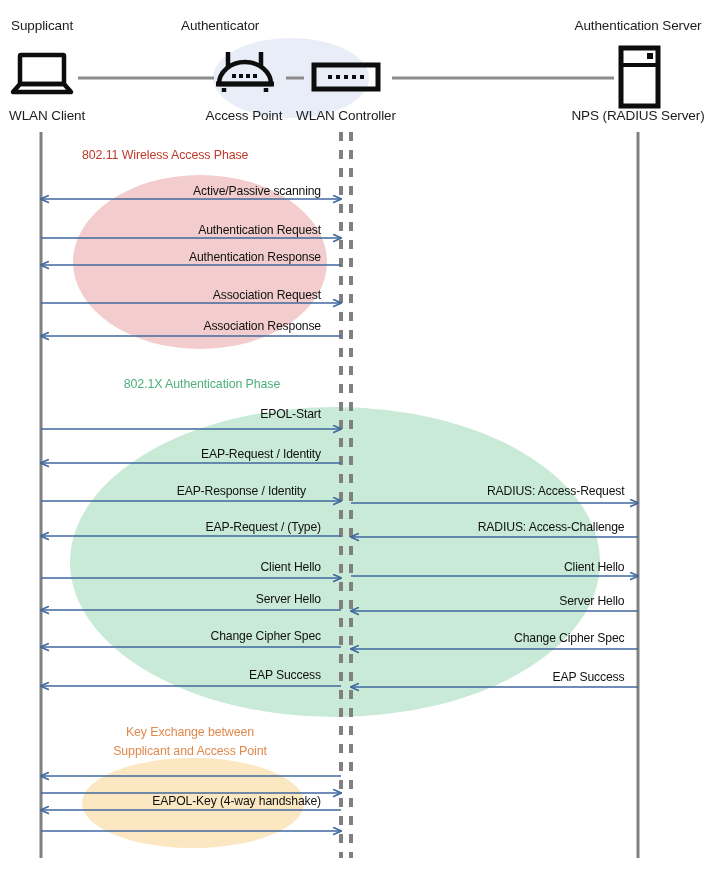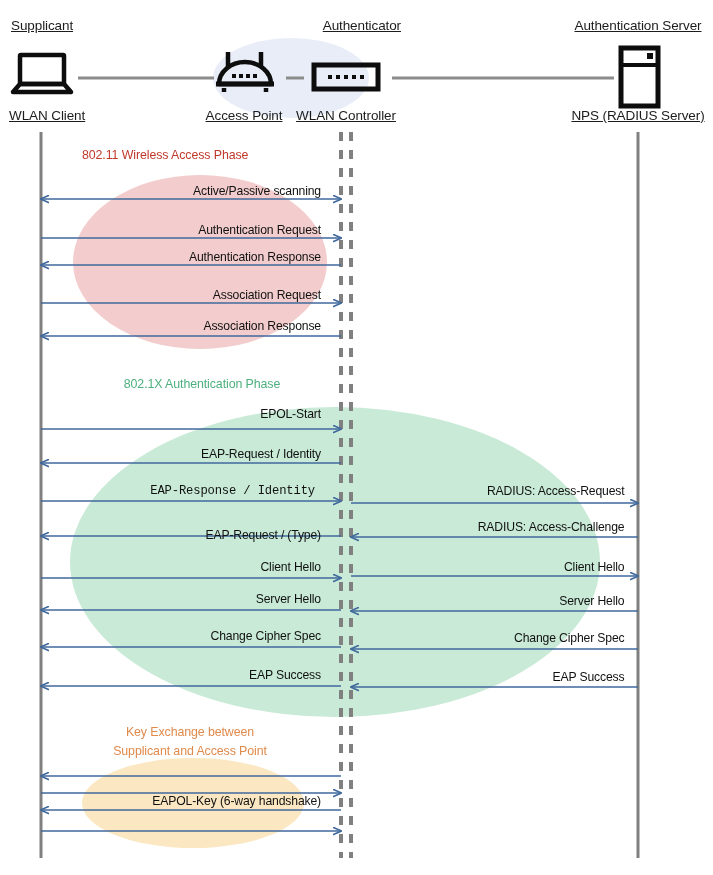--- a/index.html
+++ b/index.html
@@ -6,21 +6,20 @@
   body{
     width:713px;height:875px;position:relative;overflow:hidden;
     font-family:"Liberation Sans", sans-serif;
     color:#1a1a1a;
   }
   #stage{position:absolute;left:0;top:0;width:713px;height:875px;}
   svg.layer{position:absolute;left:0;top:0;width:713px;height:875px;}
   .hdr{
     position:absolute;font-size:13.5px;color:#1c1c1c;white-space:nowrap;
     letter-spacing:-0.1px;
-    text-decoration:underline;
   }
   .msg{
     position:absolute;font-size:12.2px;color:#111111;white-space:nowrap;
     text-align:right;letter-spacing:-0.15px;
   }
   .phase{
     position:absolute;font-size:12.4px;white-space:nowrap;text-align:center;
     letter-spacing:-0.1px;
   }
   .phase.two-line{white-space:normal;line-height:1.5;}
@@ -122,45 +121,45 @@
         <line x1="351" x2="638" y1="576" y2="576" stroke="#41699c" stroke-width="1.7" marker-end="url(#ahR)"></line>
         <line x1="351" x2="638" y1="611" y2="611" stroke="#41699c" stroke-width="1.7" marker-start="url(#ahL)"></line>
         <line x1="351" x2="638" y1="649" y2="649" stroke="#41699c" stroke-width="1.7" marker-start="url(#ahL)"></line>
         <line x1="351" x2="638" y1="687" y2="687" stroke="#41699c" stroke-width="1.7" marker-start="url(#ahL)"></line>
       </g>
   </svg>
 
   <div id="text-layer">
       <div class="hdr" style="left: 0px; top: 18px; width: 200px; text-align: left; padding-left: 11px;">Supplicant</div>
       <div class="hdr" style="left: 0px; top: 108px; width: 200px; text-align: left; padding-left: 9px;">WLAN Client</div>
-      <div class="hdr" style="left: 181px; top: 18px; width: 220px; text-align: right;">Authenticator</div>
+      <div class="hdr" style="left: 181px; top: 18px; width: 220px; text-align: left;">Authenticator</div>
       <div class="hdr" style="left: 134px; top: 108px; width: 220px; text-align: center;">Access Point</div>
       <div class="hdr" style="left: 236px; top: 108px; width: 220px; text-align: center;">WLAN Controller</div>
       <div class="hdr" style="left: 528px; top: 18px; width: 220px; text-align: center;">Authentication Server</div>
       <div class="hdr" style="left: 528px; top: 108px; width: 220px; text-align: center;">NPS (RADIUS Server)</div>
       <div class="phase" style="left: 82px; top: 148px; width: 220px; color: rgb(192, 57, 43); text-align: left;">802.11 Wireless Access Phase</div>
       <div class="phase" style="left: 92px; top: 377px; width: 220px; color: rgb(76, 175, 125); ">802.1X Authentication Phase</div>
       <div class="phase two-line" style="left: 90px; top: 723px; width: 200px; color: rgb(224, 138, 76); text-align: center;">
         <div>Key Exchange between</div>
         <div>Supplicant and Access Point</div>
       </div>
       <div class="msg" style="left: 61px; top: 184px; width: 260px;">Active/Passive scanning</div>
       <div class="msg" style="left: 61px; top: 223px; width: 260px;">Authentication Request</div>
       <div class="msg" style="left: 61px; top: 250px; width: 260px;">Authentication Response</div>
       <div class="msg" style="left: 61px; top: 288px; width: 260px;">Association Request</div>
       <div class="msg" style="left: 61px; top: 319px; width: 260px;">Association Response</div>
       <div class="msg" style="left: 61px; top: 407px; width: 260px;">EPOL-Start</div>
       <div class="msg" style="left: 61px; top: 447px; width: 260px;">EAP-Request / Identity</div>
-      <div class="msg" style="left: 55px; top: 484px; width: 260px; font-family: Liberation Mono, monospace;">EAP-Response / Identity</div>
-      <div class="msg" style="left: 61px; top: 520px; width: 260px; margin-top: 8px;">EAP-Request / (Type)</div>
+      <div class="msg" style="left: 46px; top: 484px; width: 260px;">EAP-Response / Identity</div>
+      <div class="msg" style="left: 61px; top: 520px; width: 260px;">EAP-Request / (Type)</div>
       <div class="msg" style="left: 61px; top: 560px; width: 260px;">Client Hello</div>
       <div class="msg" style="left: 61px; top: 592px; width: 260px;">Server Hello</div>
       <div class="msg" style="left: 61px; top: 629px; width: 260px;">Change Cipher Spec</div>
       <div class="msg" style="left: 61px; top: 668px; width: 260px;">EAP Success</div>
-      <div class="msg" style="left: 61px; top: 794px; width: 260px;">EAPOL-Key (6-way handshake)</div>
+      <div class="msg" style="left: 61px; top: 794px; width: 260px;">EAPOL-Key (4-way handshake)</div>
       <div class="msg" style="left: 364.5px; top: 484px; width: 260px;">RADIUS: Access-Request</div>
       <div class="msg" style="left: 364.5px; top: 520px; width: 260px;">RADIUS: Access-Challenge</div>
       <div class="msg" style="left: 364.5px; top: 560px; width: 260px;">Client Hello</div>
       <div class="msg" style="left: 364.5px; top: 594px; width: 260px;">Server Hello</div>
       <div class="msg" style="left: 364.5px; top: 631px; width: 260px;">Change Cipher Spec</div>
       <div class="msg" style="left: 364.5px; top: 670px; width: 260px;">EAP Success</div>
     </div>
 
 </div>
 

